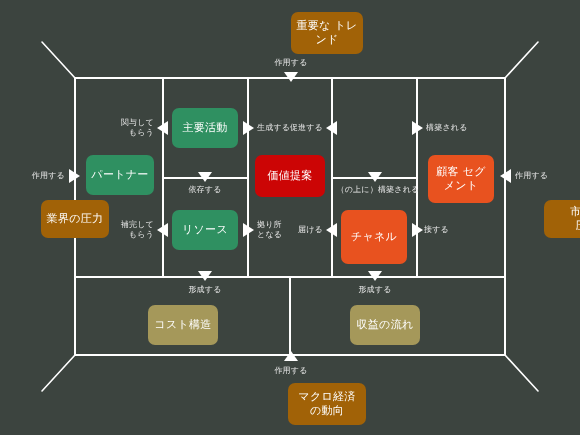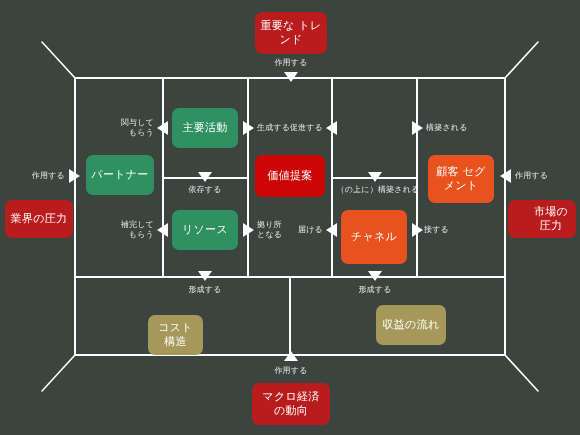--- a/index.html
+++ b/index.html
@@ -23,21 +23,21 @@
     font-size:11px;
     line-height:14px;
     letter-spacing:.3px;
     box-sizing:border-box;
     padding:3px 5px;
   }
   .blk.green{background:#2f9061;}
   .blk.red{background:#cc0505;}
   .blk.orange{background:#e8521f;}
   .blk.olive{background:#a5985a;}
-  .blk.teal{background:#b91c1c;}
+  .blk.teal{background:#a16207;margin-left:36px;}
 
   
   .lbl{
     position:absolute;
     color:#e9e9e9;
     font-size:8px;
     line-height:10px;
     text-align:center;
     white-space:pre-line;
     letter-spacing:.2px;
@@ -149,25 +149,25 @@
 
   <div class="blk orange" style="left:341px;top:210px;width:66px;height:54px;">
     <span>チャネル</span>
   </div>
 
   <div class="blk orange" style="left:428px;top:155px;width:66px;height:48px;">
     <span>顧客
 セグメント</span>
   </div>
 
-  <div class="blk olive" style="left:148px;top:315px;width:55px;height:40px;">
+  <div class="blk olive" style="left:148px;top:305px;width:70px;height:40px;">
     <span>コスト構造</span>
   </div>
 
-  <div class="blk olive" style="left:376px;top:305px;width:70px;height:40px;">
+  <div class="blk olive" style="left:350px;top:305px;width:70px;height:40px;">
     <span>収益の流れ</span>
   </div>
 
   <div class="lbl" style="left:261px;top:58px;width:60px;">作用する</div>
 
   <div class="lbl" style="left:261px;top:366px;width:60px;">作用する</div>
 
   <div class="lbl left" style="left:15px;top:171px;width:50px;">作用する</div>
 
   <div class="lbl right" style="left:515px;top:171px;width:55px;">作用する</div>

